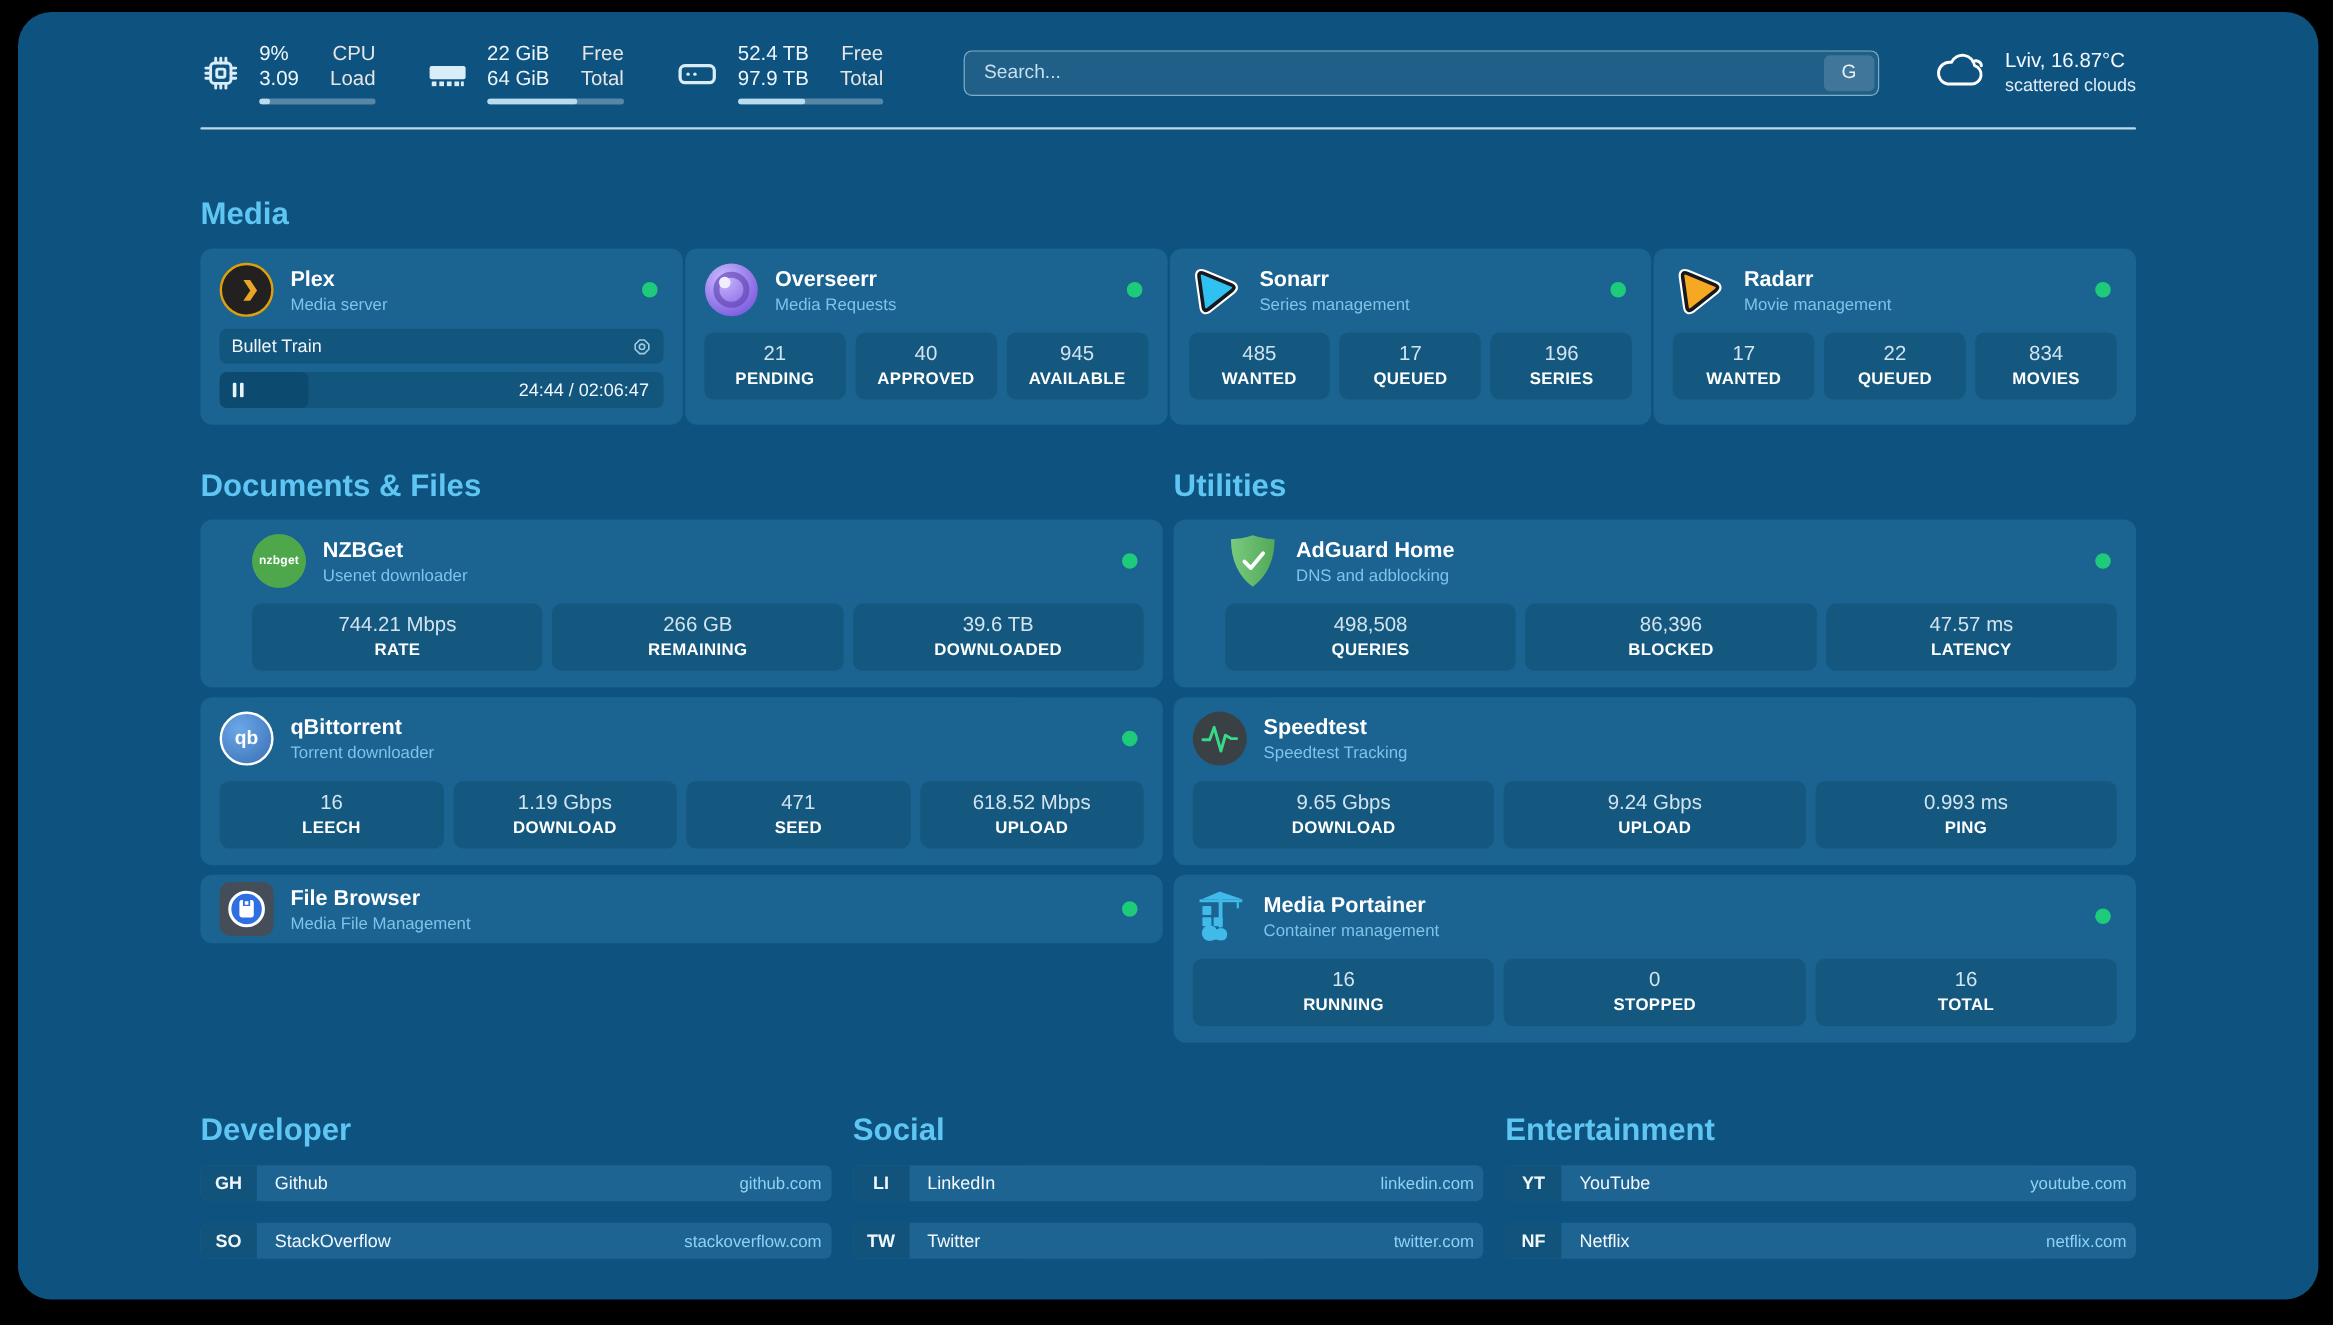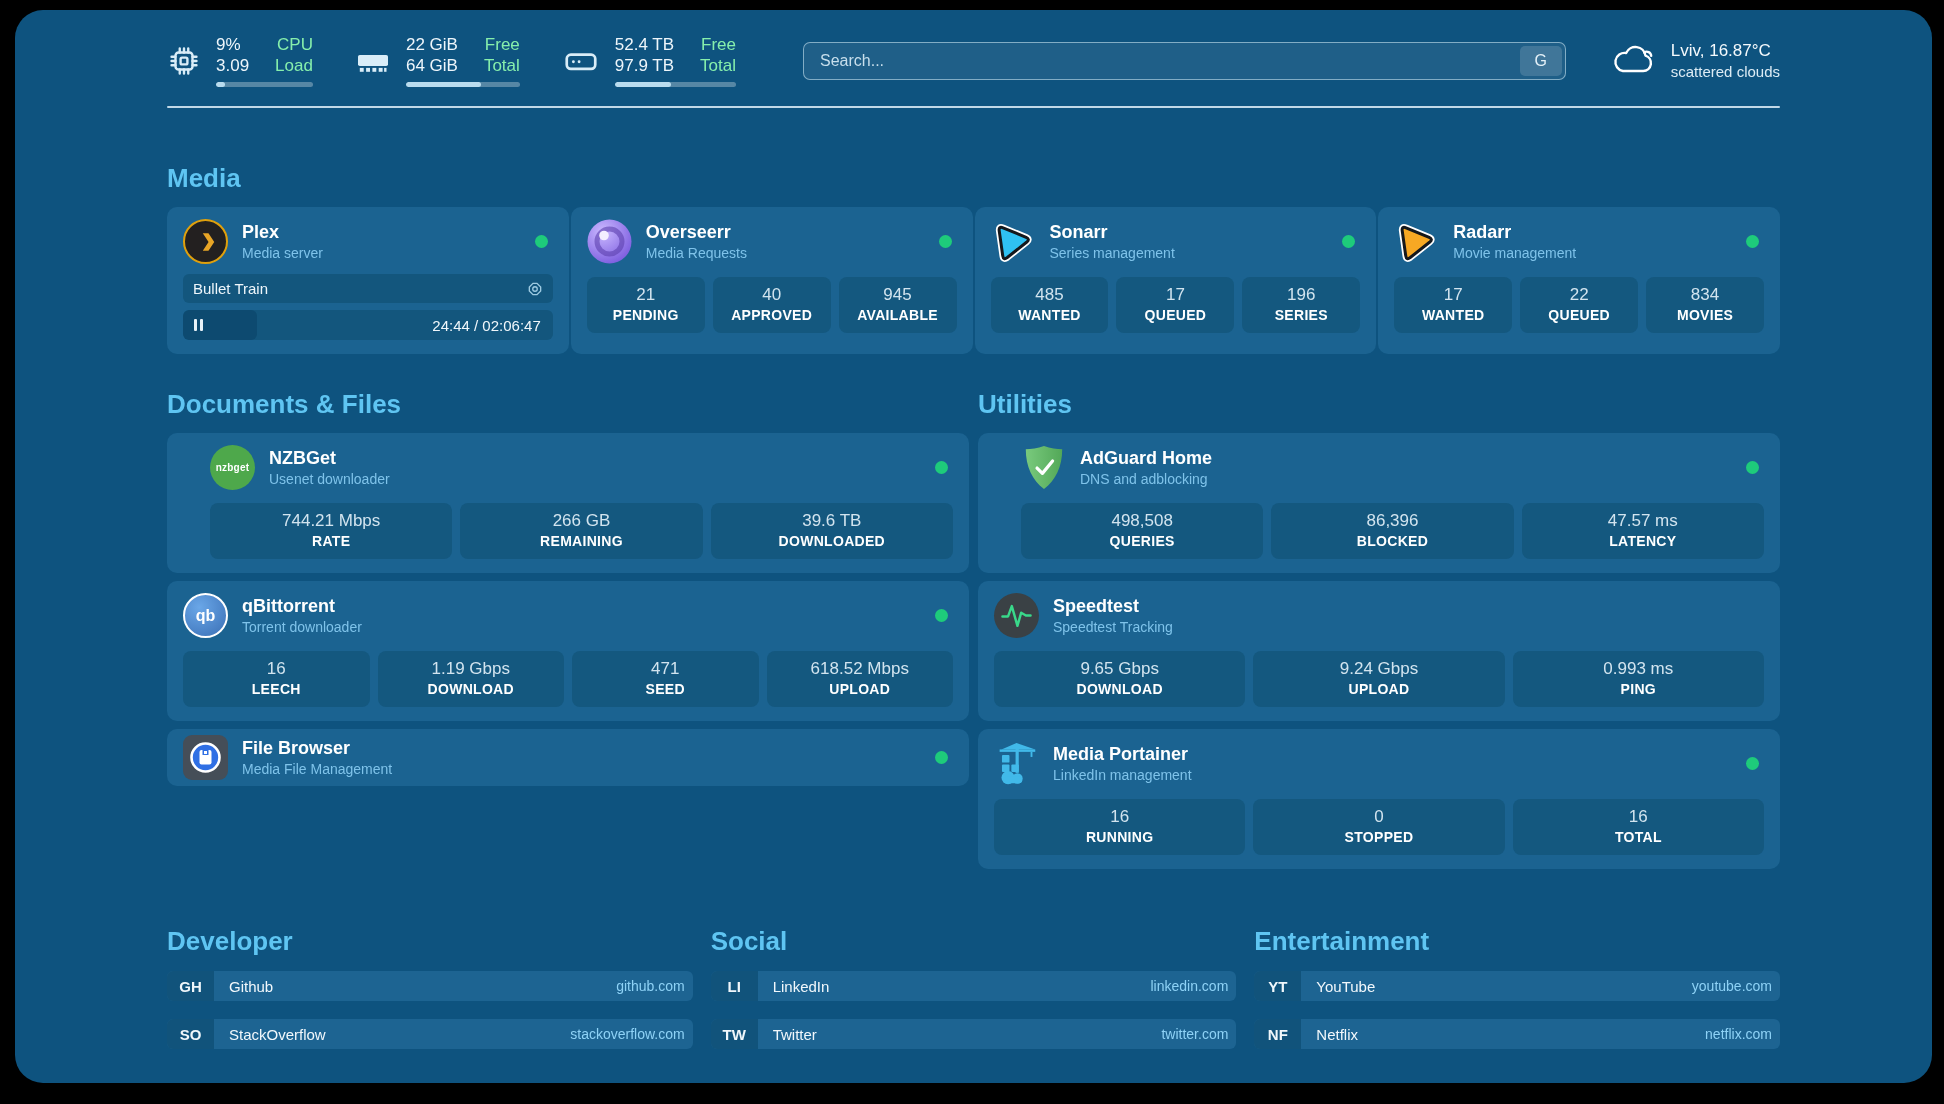--- a/index.html
+++ b/index.html
@@ -9,21 +9,21 @@
     border-radius:28px;overflow:hidden;}
   .content{padding:24px 152px 0 152px;}
 
   
   .topbar{display:flex;align-items:center;}
   .sysstats{display:flex;align-items:center;gap:42px;}
   .sstat{display:flex;align-items:center;gap:15px;}
   .sicon{display:flex;align-items:center;color:#d9edf8;}
   .stxt{display:grid;grid-template-columns:auto auto;column-gap:26px;}
   .scol{display:flex;flex-direction:column;font-size:17px;line-height:21px;color:#eef6fb;}
-  .scol.labs{align-items:flex-end;color:#86efac;}
+  .scol.labs{align-items:flex-end;color:#e5e5e5;}
   .sbar{grid-column:1/-1;height:5px;border-radius:3px;background:rgba(255,255,255,.30);margin-top:6px;overflow:hidden;}
   .sfill{height:100%;border-radius:3px;background:#b9dcef;}
   .searchwrap{flex:1;position:relative;margin:0 44px 0 40px;padding-left:27px;}
   .search{width:100%;height:38px;background:rgba(255,255,255,.07);border:1px solid rgba(214,236,247,.55);
     border-radius:7px;color:#eaf4fa;font-size:16px;padding:0 56px 0 16px;outline:none;
     font-family:"Liberation Sans", sans-serif;}
   .search::placeholder{color:#c8dfec;}
   .gbtn{position:absolute;right:4px;top:4px;bottom:4px;width:42px;border:none;border-radius:5px;
     background:rgba(255,255,255,.15);color:#e4f1f8;font-size:16px;cursor:pointer;
     font-family:"Liberation Sans", sans-serif;}
@@ -477,21 +477,21 @@
                 <rect x="8.5" y="15" width="8" height="8" rx="1"></rect>
                 <rect x="8.5" y="25" width="8" height="8" rx="1"></rect>
                 <rect x="18.5" y="25" width="8" height="8" rx="1"></rect>
                 <circle cx="15" cy="39" r="7"></circle>
                   <circle cx="25" cy="40" r="5.6"></circle>
                 <rect x="10" y="38" width="20" height="7" rx="3.5"></rect>
               </svg>
             </span>
             <div class="app-meta">
               <div class="app-title">Media Portainer</div>
-              <div class="app-sub">LinkedIn management</div>
+              <div class="app-sub">Container management</div>
             </div>
             <span class="dot"></span>
           </div>
           <div class="stats">
             <div class="stat-box">
               <div class="stat-val">16</div>
               <div class="stat-lab">RUNNING</div>
             </div>
             <div class="stat-box">
               <div class="stat-val">0</div>

